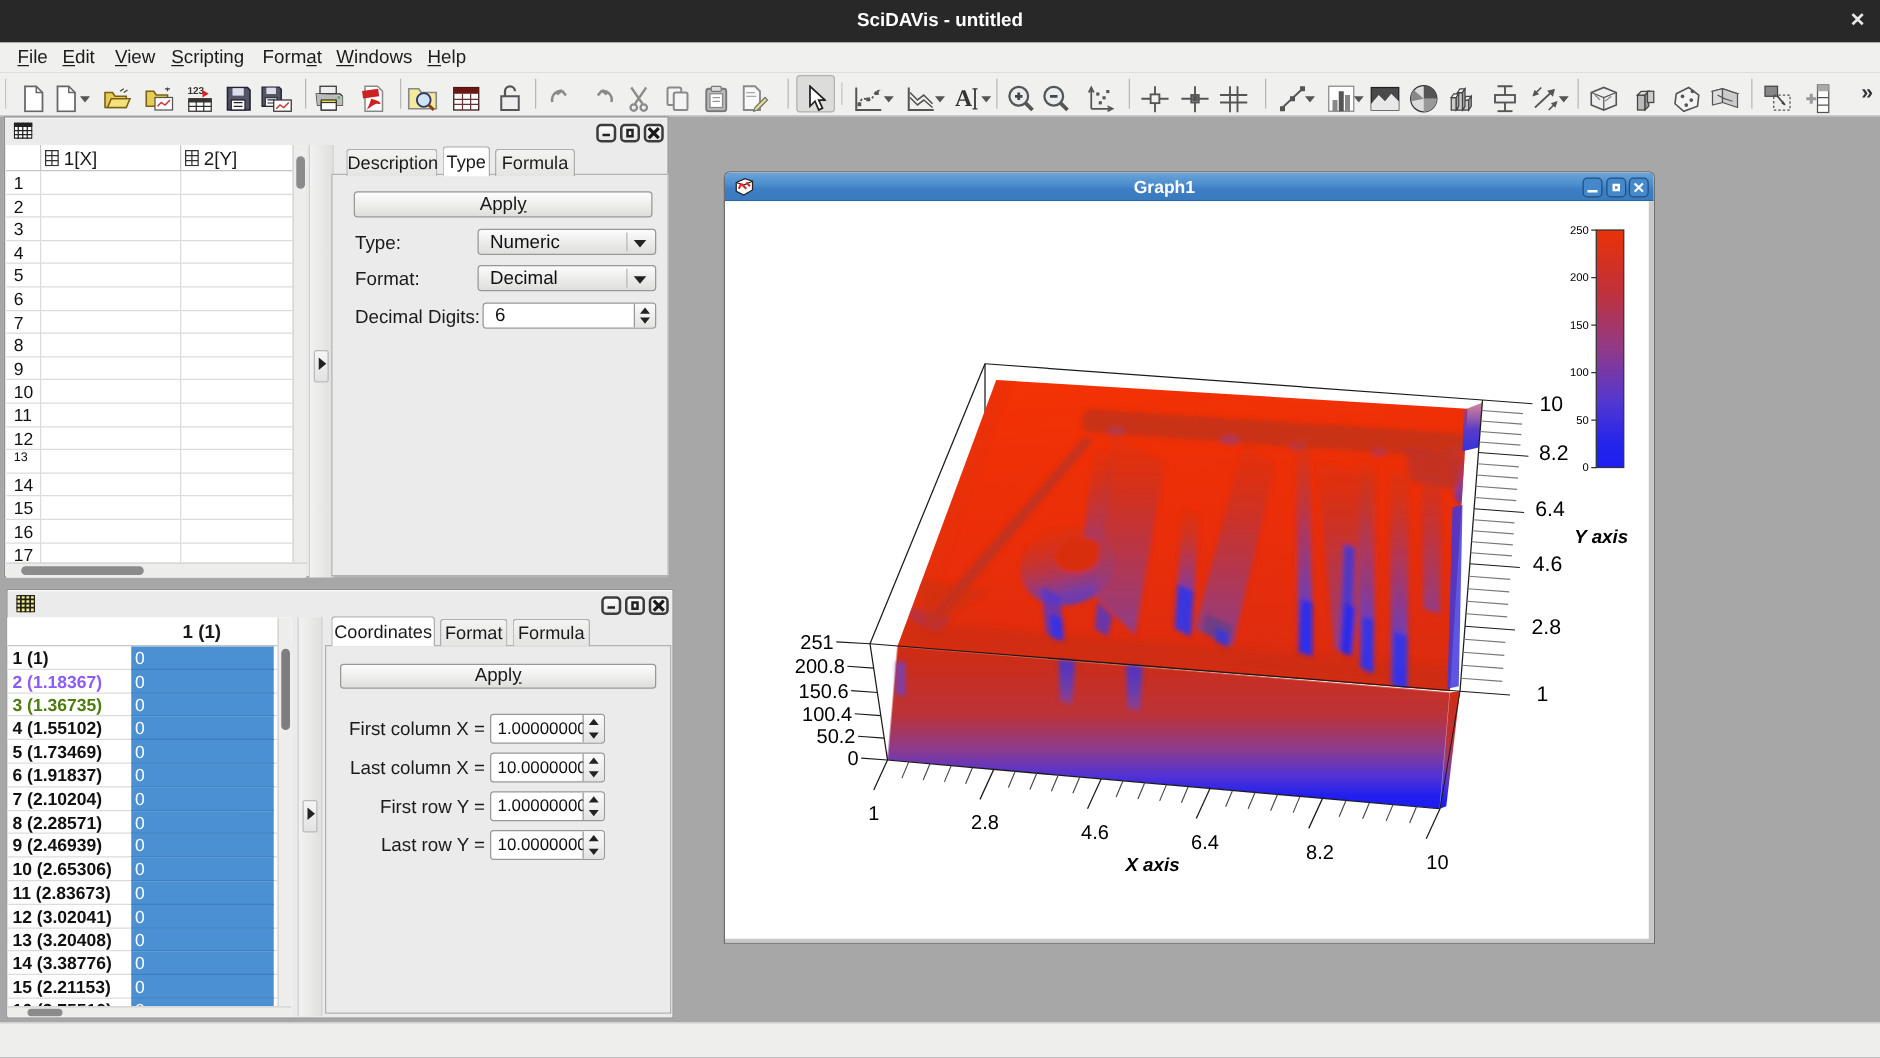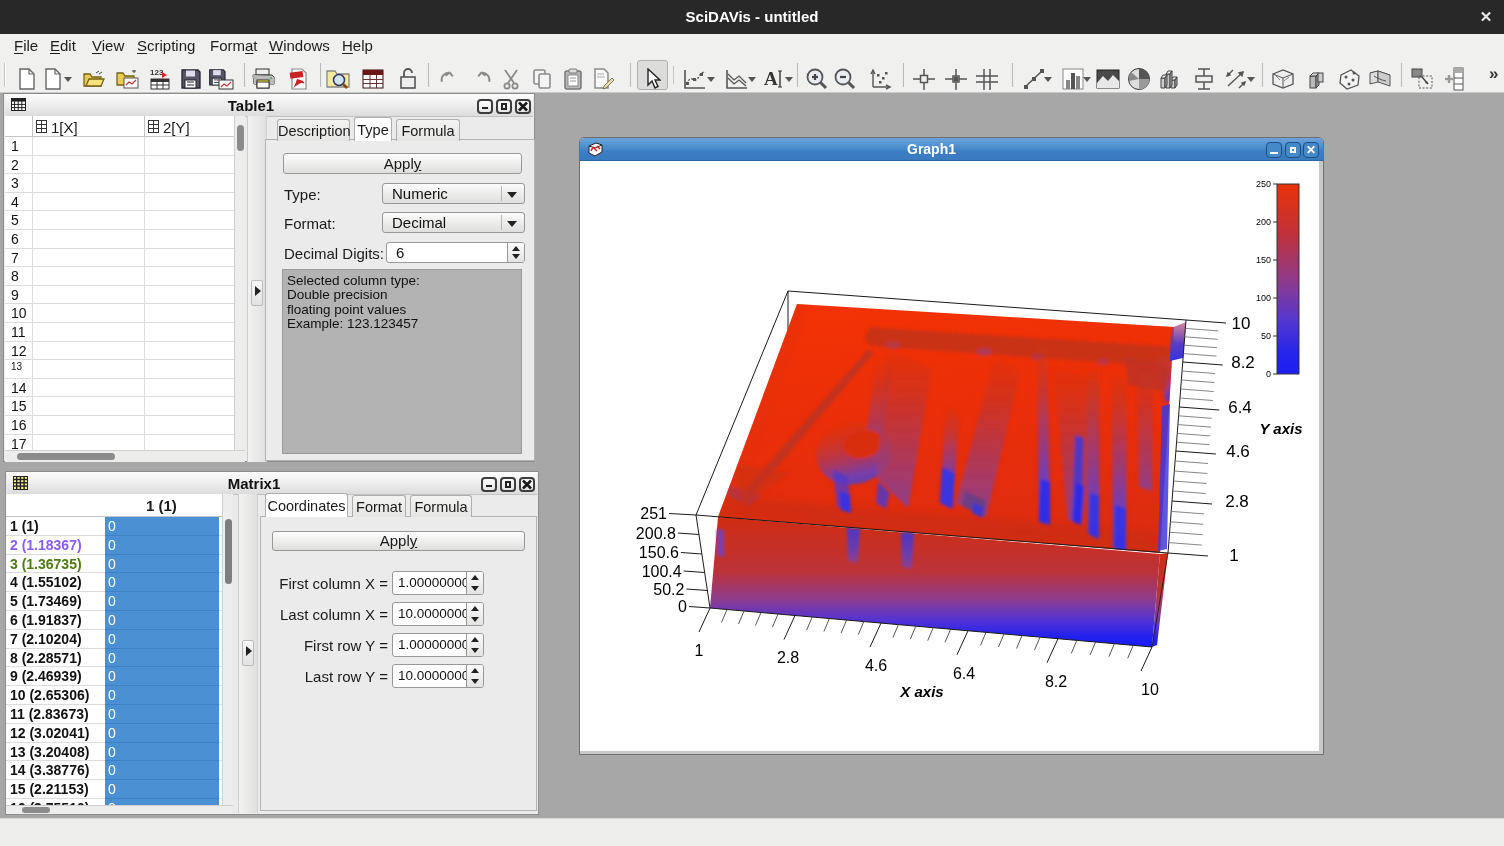--- a/index.html
+++ b/index.html
@@ -324,21 +324,20 @@
       <line x1="4" y1="12" x2="12" y2="12" stroke="#999" stroke-width="2.4"></line>
       <line x1="8" y1="8" x2="8" y2="16" stroke="#999" stroke-width="2.4"></line>
       <rect x="13" y="1" width="9" height="22" fill="#fff" stroke="#555"></rect>
       <rect x="13" y="1" width="9" height="5" fill="#aaa"></rect>
       <line x1="13" y1="11" x2="22" y2="11" stroke="#555"></line>
       <line x1="13" y1="17" x2="22" y2="17" stroke="#555"></line>
     </svg>
     <div class="a" style="left:1489px;top:6px;font-size:17px;font-weight:bold;color:#333">»</div>
   </div>
 <div class="win" style="left:3px;top:93px;width:532px;height:369px">
- <div class="wtitle" style="height:22px;line-height:22px;text-indent:-36px">Table1</div>
  <svg class="a" style="left:7px;top:4px" width="15" height="14" viewBox="0 0 15 14">
       <rect x="0.5" y="0.5" width="14" height="12" fill="#fff" stroke="#222"></rect>
       <rect x="0" y="0" width="15" height="3.6" fill="#222"></rect>
       <g stroke="#222" stroke-width="1">
         <line x1="0" y1="6.4" x2="15" y2="6.4"></line>
         <line x1="0" y1="9.6" x2="15" y2="9.6"></line>
         <line x1="3.6" y1="0" x2="3.6" y2="13"></line>
         <line x1="7.2" y1="0" x2="7.2" y2="13"></line>
         <line x1="10.8" y1="0" x2="10.8" y2="13"></line>
       </g>
@@ -490,24 +489,22 @@
    <div class="a" style="right:22px;top:2px;bottom:2px;width:1px;background:#b5b5b5"></div>
    <div class="arr" style="right:7px;top:8px;border-left:5px solid transparent;border-right:5px solid transparent;border-top:6px solid #222"></div>
  </div>
  <span class="lbl" style="left:280px;top:151px">Decimal Digits:</span>
  <div class="spin" style="left:382px;top:148px;width:139px;height:21px;line-height:19px;padding-left:9px">6
    <div class="a" style="right:0;top:0;bottom:0;width:17px;background:linear-gradient(#fbfbfb,#e3e3e2);border-left:1px solid #989898">
      <div class="arr" style="left:4px;top:3px;border-left:4px solid transparent;border-right:4px solid transparent;border-bottom:5px solid #222"></div>
      <div class="arr" style="left:4px;bottom:3px;border-left:4px solid transparent;border-right:4px solid transparent;border-top:5px solid #222"></div>
    </div>
  </div>
- <div class="a" style="left:278px;top:175px;width:240px;height:185px;background:#b3b3b3;border:1px solid #9a9a9a;font-size:13.5px;color:#111;padding:4px 0 0 4px;line-height:14.4px">Selected column type:<br>Double precision<br>floating point values<br>Example: 123.123457</div>
 </div>
 <div class="win" style="left:5px;top:471px;width:534px;height:344px">
- <div class="wtitle" style="height:22px;line-height:22px;text-indent:-36px">Matrix1</div>
  <svg class="a" style="left:7px;top:4px" width="15" height="14" viewBox="0 0 15 14">
       <rect x="0.5" y="0.5" width="14" height="13" fill="#f5f080" stroke="#222"></rect>
       <g stroke="#222" stroke-width="1.4">
         <line x1="0" y1="3.5" x2="15" y2="3.5"></line>
         <line x1="0" y1="6.8" x2="15" y2="6.8"></line>
         <line x1="0" y1="10.1" x2="15" y2="10.1"></line>
         <line x1="3.7" y1="0" x2="3.7" y2="14"></line>
         <line x1="7.4" y1="0" x2="7.4" y2="14"></line>
         <line x1="11.1" y1="0" x2="11.1" y2="14"></line>
       </g>

